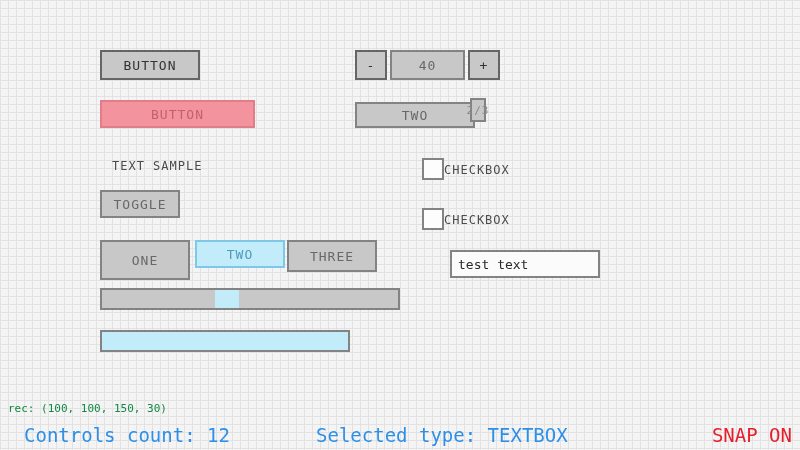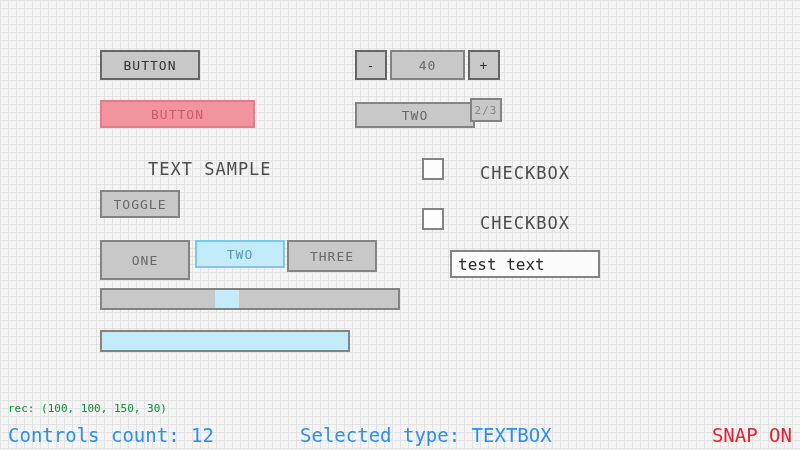--- a/index.html
+++ b/index.html
@@ -55,32 +55,31 @@
   }
 
   
   .ctl.white{
     background:#fbfbfb;
     border-color:#838383;
     color:#2a2a2a;
     justify-content:flex-start;
     padding-left:6px;
     letter-spacing:0px;
-    font-size:16px;
+    font-size:13px;
   }
 
   
   .label{
     position:absolute;
     color:#4c4c4c;
-    font-size:17px;
+    font-size:12px;
     letter-spacing:1px;
     user-select:none;
     white-space:nowrap;
-    padding-left:36px;
   }
 
   
   .cbox{
     position:absolute;box-sizing:border-box;
     width:22px;height:22px;
     background:#fdfdfd;
     border:2px solid #838383;
   }
 
@@ -114,21 +113,21 @@
 
   
   .status{
     position:absolute;
     font-family:"DejaVu Sans Mono","Liberation Mono",monospace;
     white-space:nowrap;user-select:none;
   }
   .status.small{font-size:11px;}
   .status.big{font-size:19px;letter-spacing:0px;}
   .green{color:#118844;}
-  .blue{color:#2d8fe8;}
+  .blue{color:#2d8fe8;padding-left:16px;}
   .red{color:#e61d2b;}
 </style>
 </head>
 <body>
 
 <div id="app">
 
   <div class="ctl strong" style="left:100px;top:50px;width:100px;height:30px;">BUTTON</div>
 
   <div class="ctl pink" style="left:100px;top:100px;width:155px;height:28px;">BUTTON</div>
@@ -147,21 +146,21 @@
 
   <div class="pbar" style="left:100px;top:330px;width:250px;height:22px;">
     <div class="fill" style="width:100%;"></div>
   </div>
 
   <div class="ctl strong" style="left:355px;top:50px;width:32px;height:30px;">-</div>
   <div class="ctl" style="left:390px;top:50px;width:75px;height:30px;">40</div>
   <div class="ctl strong" style="left:468px;top:50px;width:32px;height:30px;">+</div>
 
   <div class="ctl" style="left:355px;top:102px;width:120px;height:26px;">TWO</div>
-  <div class="badge" style="left:470px;top:98px;width:32px;height:24px;">2/3</div>
+  <div class="badge" style="left:470px;top:98px;width:16px;height:24px;">2/3</div>
 
   <div class="cbox" style="left:422px;top:158px;"></div>
   <div class="label" style="left:444px;top:163px;">CHECKBOX</div>
 
   <div class="cbox" style="left:422px;top:208px;"></div>
   <div class="label" style="left:444px;top:213px;">CHECKBOX</div>
 
   <div class="ctl white" style="left:450px;top:250px;width:150px;height:28px;" title="test text">test text</div>
 
   <div class="status small green" style="left:8px;top:402px;">rec: (100, 100, 150, 30)</div>

